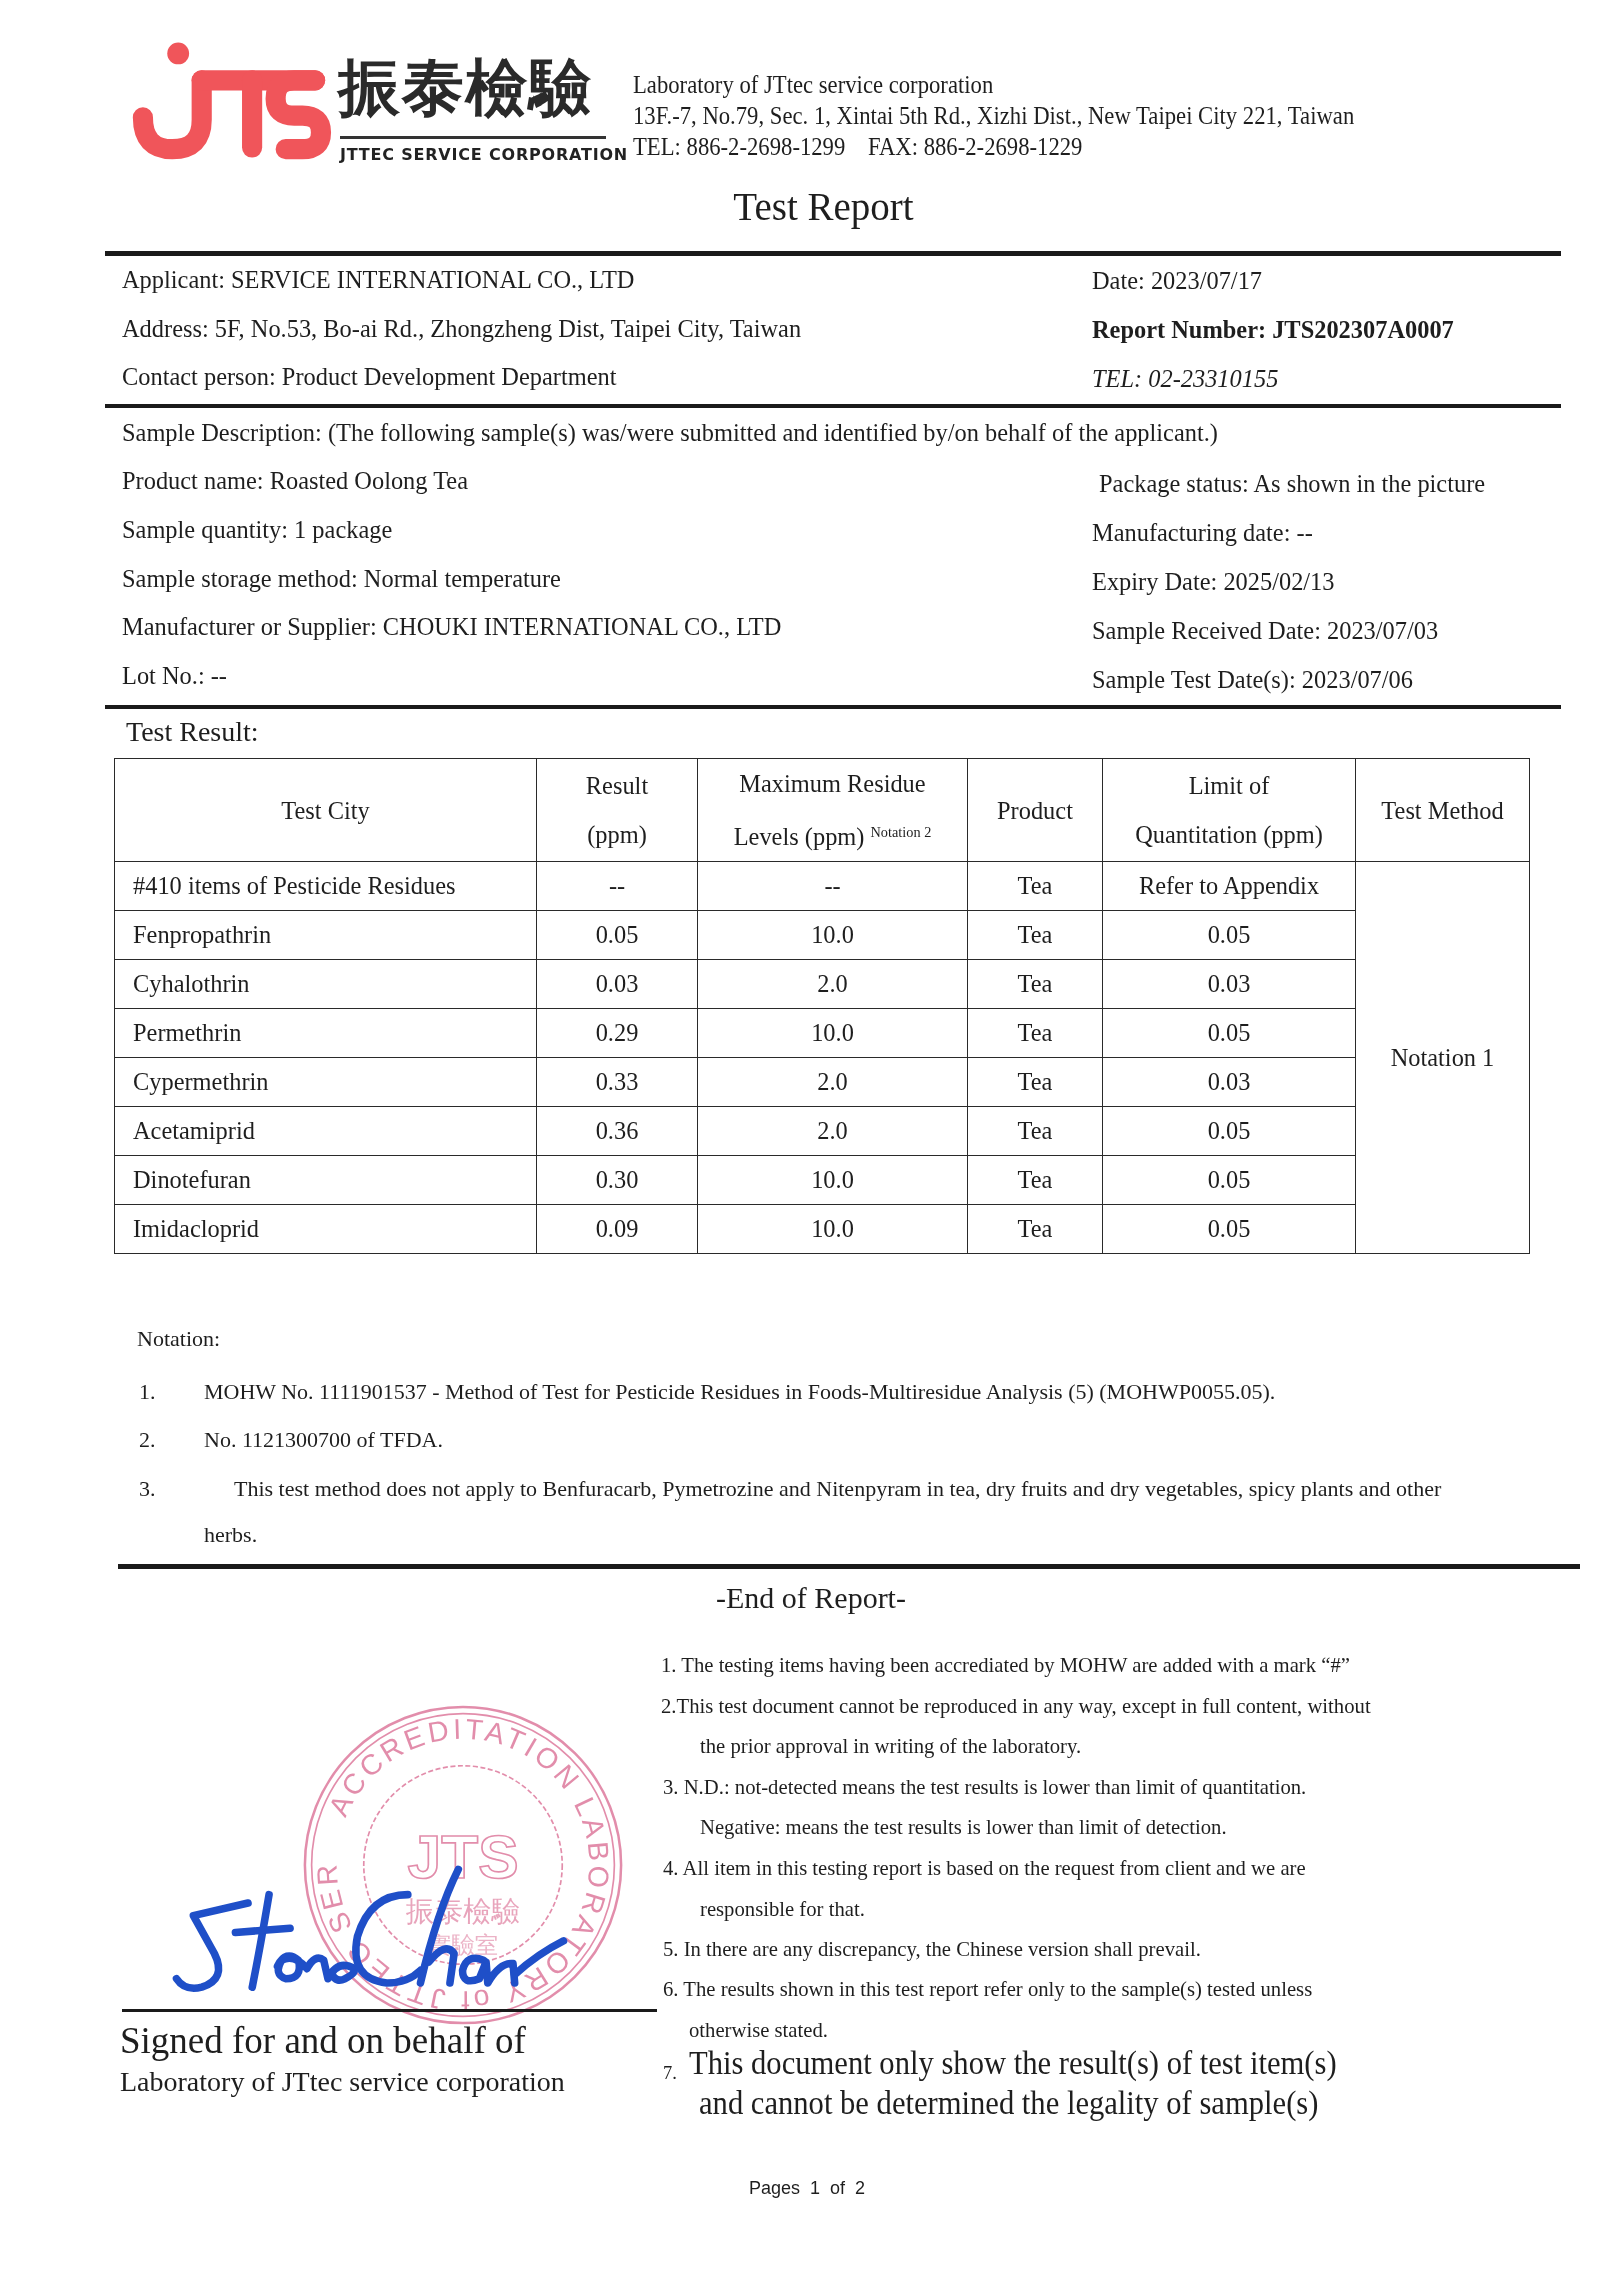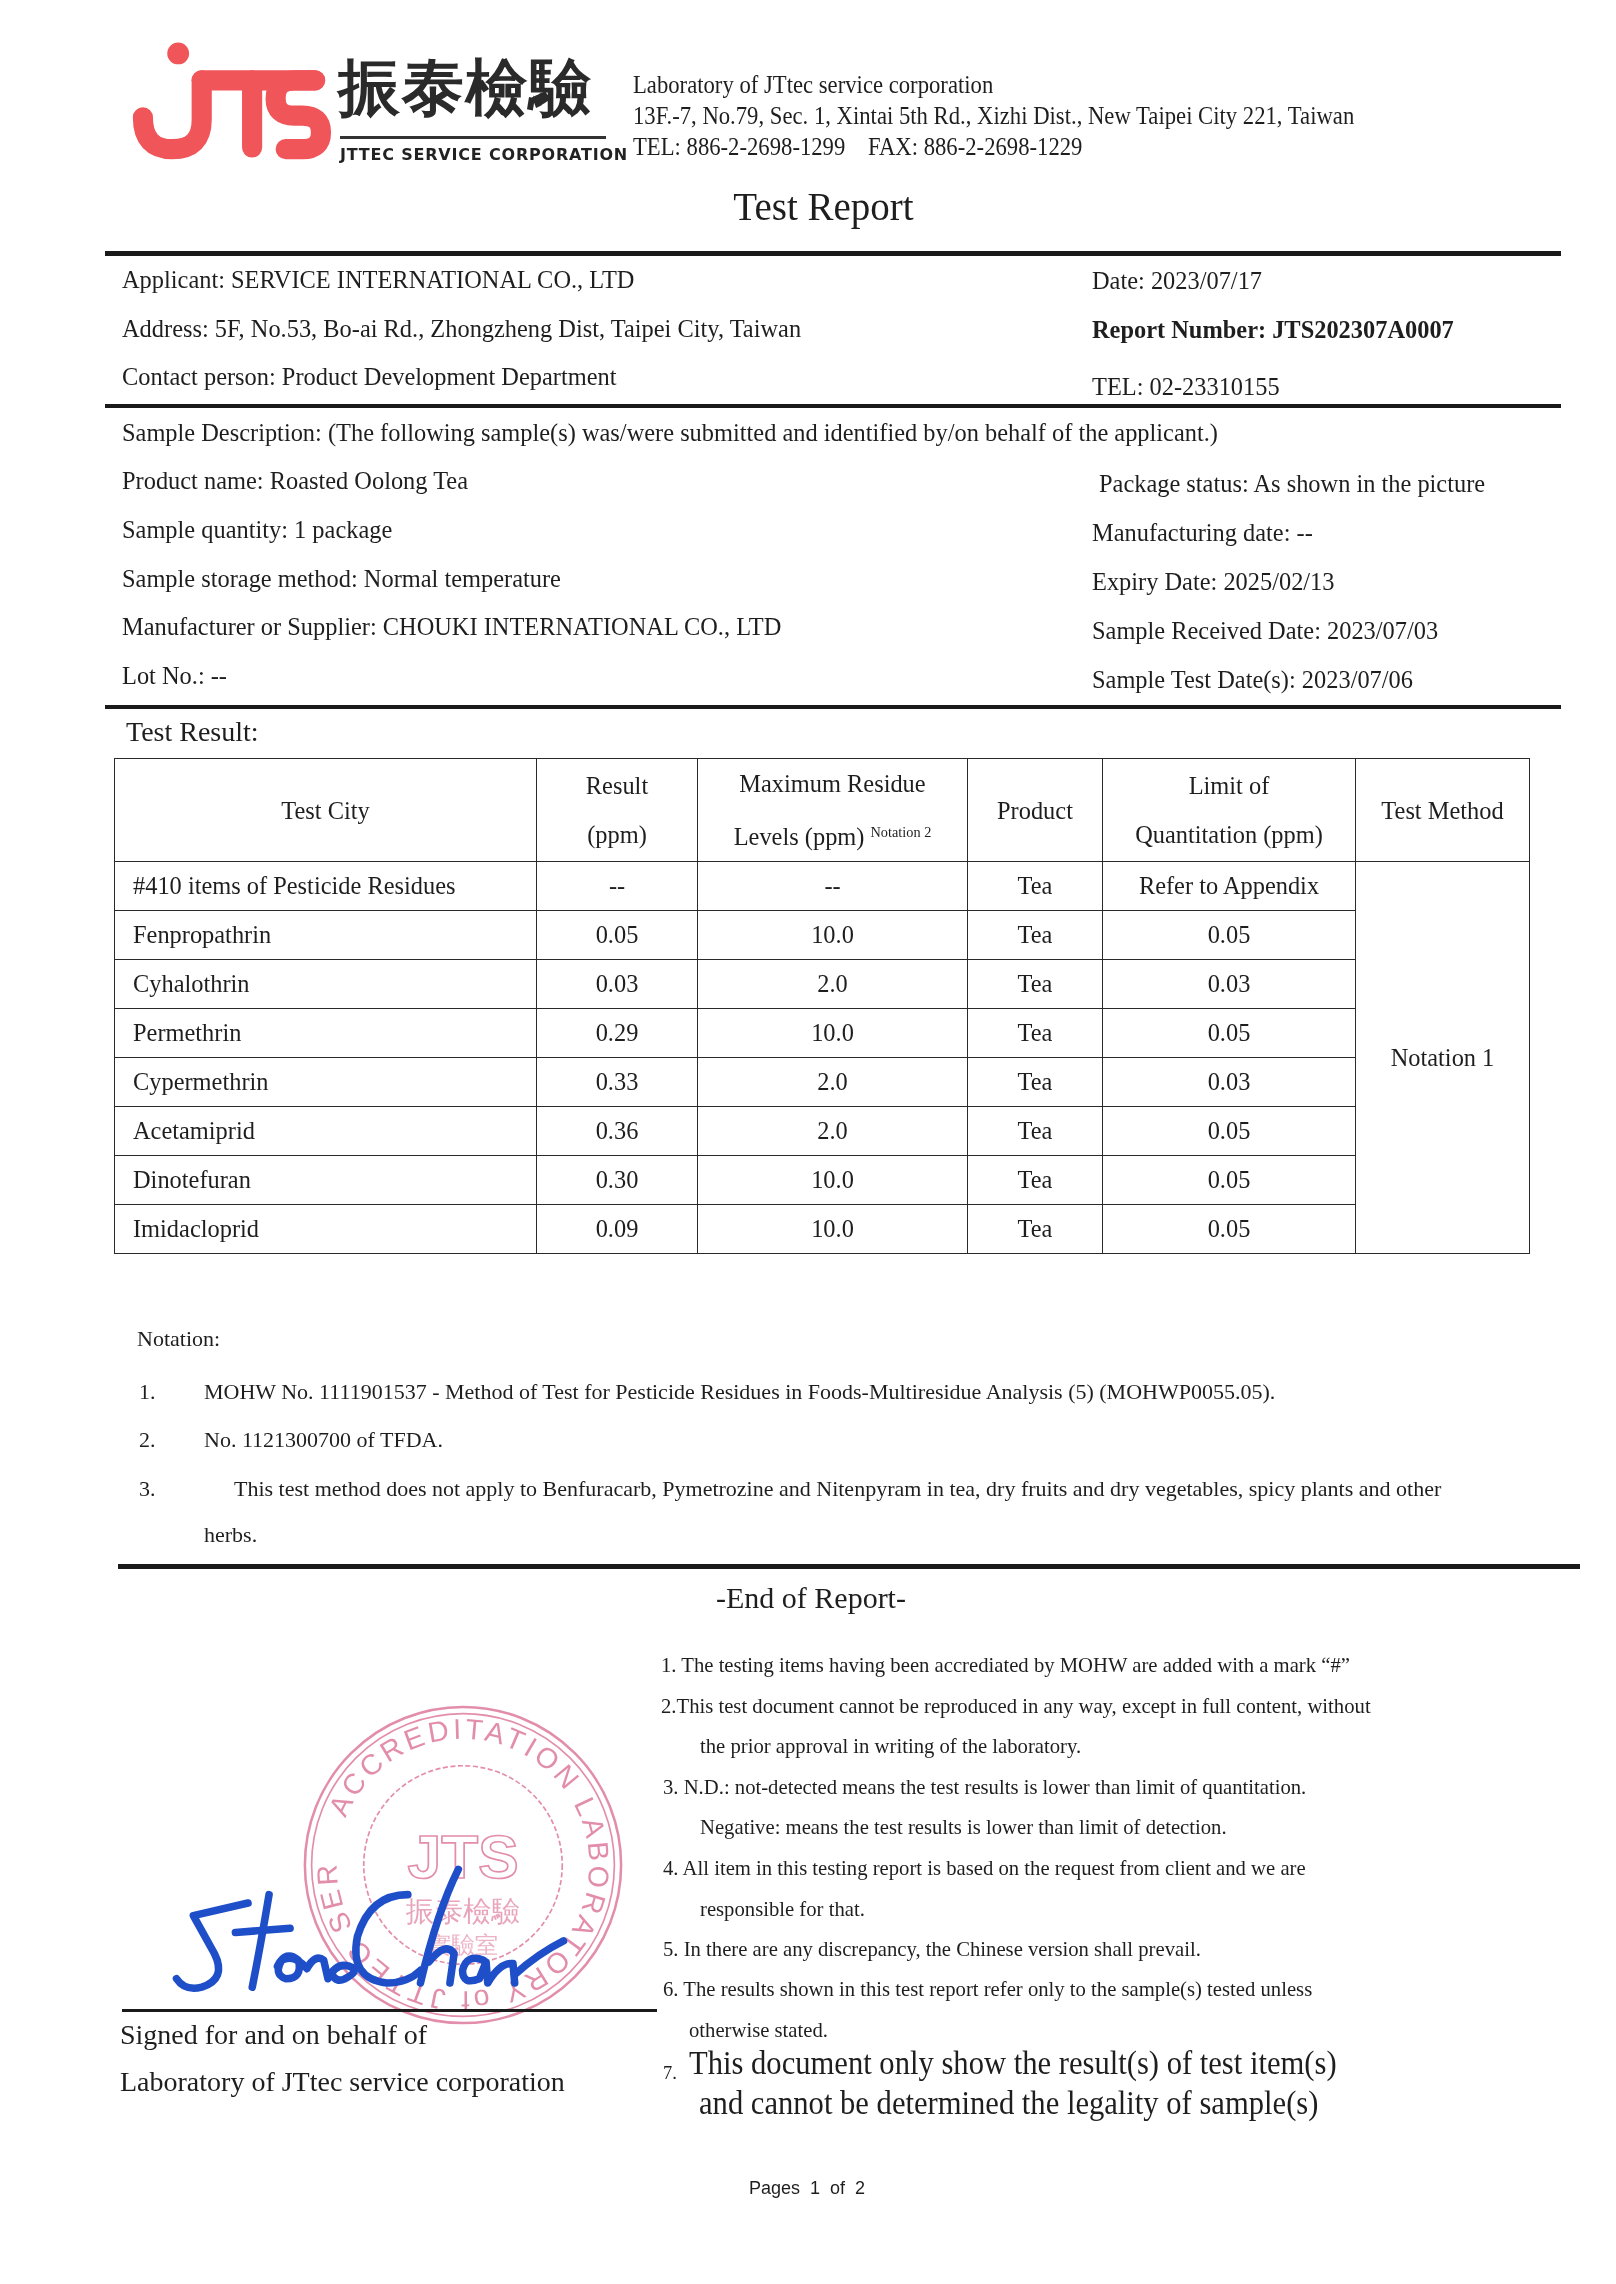--- a/index.html
+++ b/index.html
@@ -70,21 +70,21 @@
 
 <div id="report-title" class="abs">Test Report</div>
 
 <div class="rule" style="left:105px;top:251px;width:1456px;height:5px;"></div>
 
 <div class="abs info" style="left:122px;top:268px;">Applicant: SERVICE INTERNATIONAL CO., LTD</div>
 <div class="abs info" style="left:122px;top:317px;">Address: 5F, No.53, Bo-ai Rd., Zhongzheng Dist, Taipei City, Taiwan</div>
 <div class="abs info" style="left:122px;top:365px;">Contact person: Product Development Department</div>
 <div class="abs info" style="left:1092px;top:269px;">Date: 2023/07/17</div>
 <div class="abs info" style="left:1092px;top:318px;font-weight:bold;">Report Number: JTS202307A0007</div>
-<div class="abs info" style="left:1092px;top:375px;">TEL: 02-23310155</div>
+<div class="abs info" style="left:1092px;top:367px;font-style:italic;">TEL: 02-23310155</div>
 
 <div class="rule" style="left:105px;top:404px;width:1456px;height:4.2px;"></div>
 
 <div class="abs info" style="left:122px;top:421px;">Sample Description: (The following sample(s) was/were submitted and identified by/on behalf of the applicant.)</div>
 <div class="abs info" style="left:122px;top:469px;">Product name: Roasted Oolong Tea</div>
 <div class="abs info" style="left:122px;top:518px;">Sample quantity: 1 package</div>
 <div class="abs info" style="left:122px;top:567px;">Sample storage method: Normal temperature</div>
 <div class="abs info" style="left:122px;top:615px;">Manufacturer or Supplier: CHOUKI INTERNATIONAL CO., LTD</div>
 <div class="abs info" style="left:122px;top:664px;">Lot No.: --</div>
 
@@ -245,17 +245,17 @@
 
     <path d="M345 10 Q320 60 300 145"></path>
     <path d="M310 120 Q330 95 340 110 L335 145"></path>
 
     <path d="M375 118 Q355 110 350 130 Q350 148 370 140 L378 120 L380 145 Q395 120 410 122 L412 145"></path>
     <path d="M412 135 Q440 110 470 95"></path>
   </g>
 </svg>
 
 <div class="rule" style="left:122px;top:2009px;width:535px;height:3.4px;"></div>
-<div class="abs" style="left:120px;top:2019px;font-size:28px;">Signed for and on behalf of</div>
+<div class="abs" style="left:120px;top:2019px;font-size:37px;">Signed for and on behalf of</div>
 <div class="abs" style="left:120px;top:2066px;font-size:28px;">Laboratory of JTtec service corporation</div>
 
 <div id="page-number" class="abs sans" style="white-space:pre">Pages  1  of  2</div>
 
 
 </body></html>

